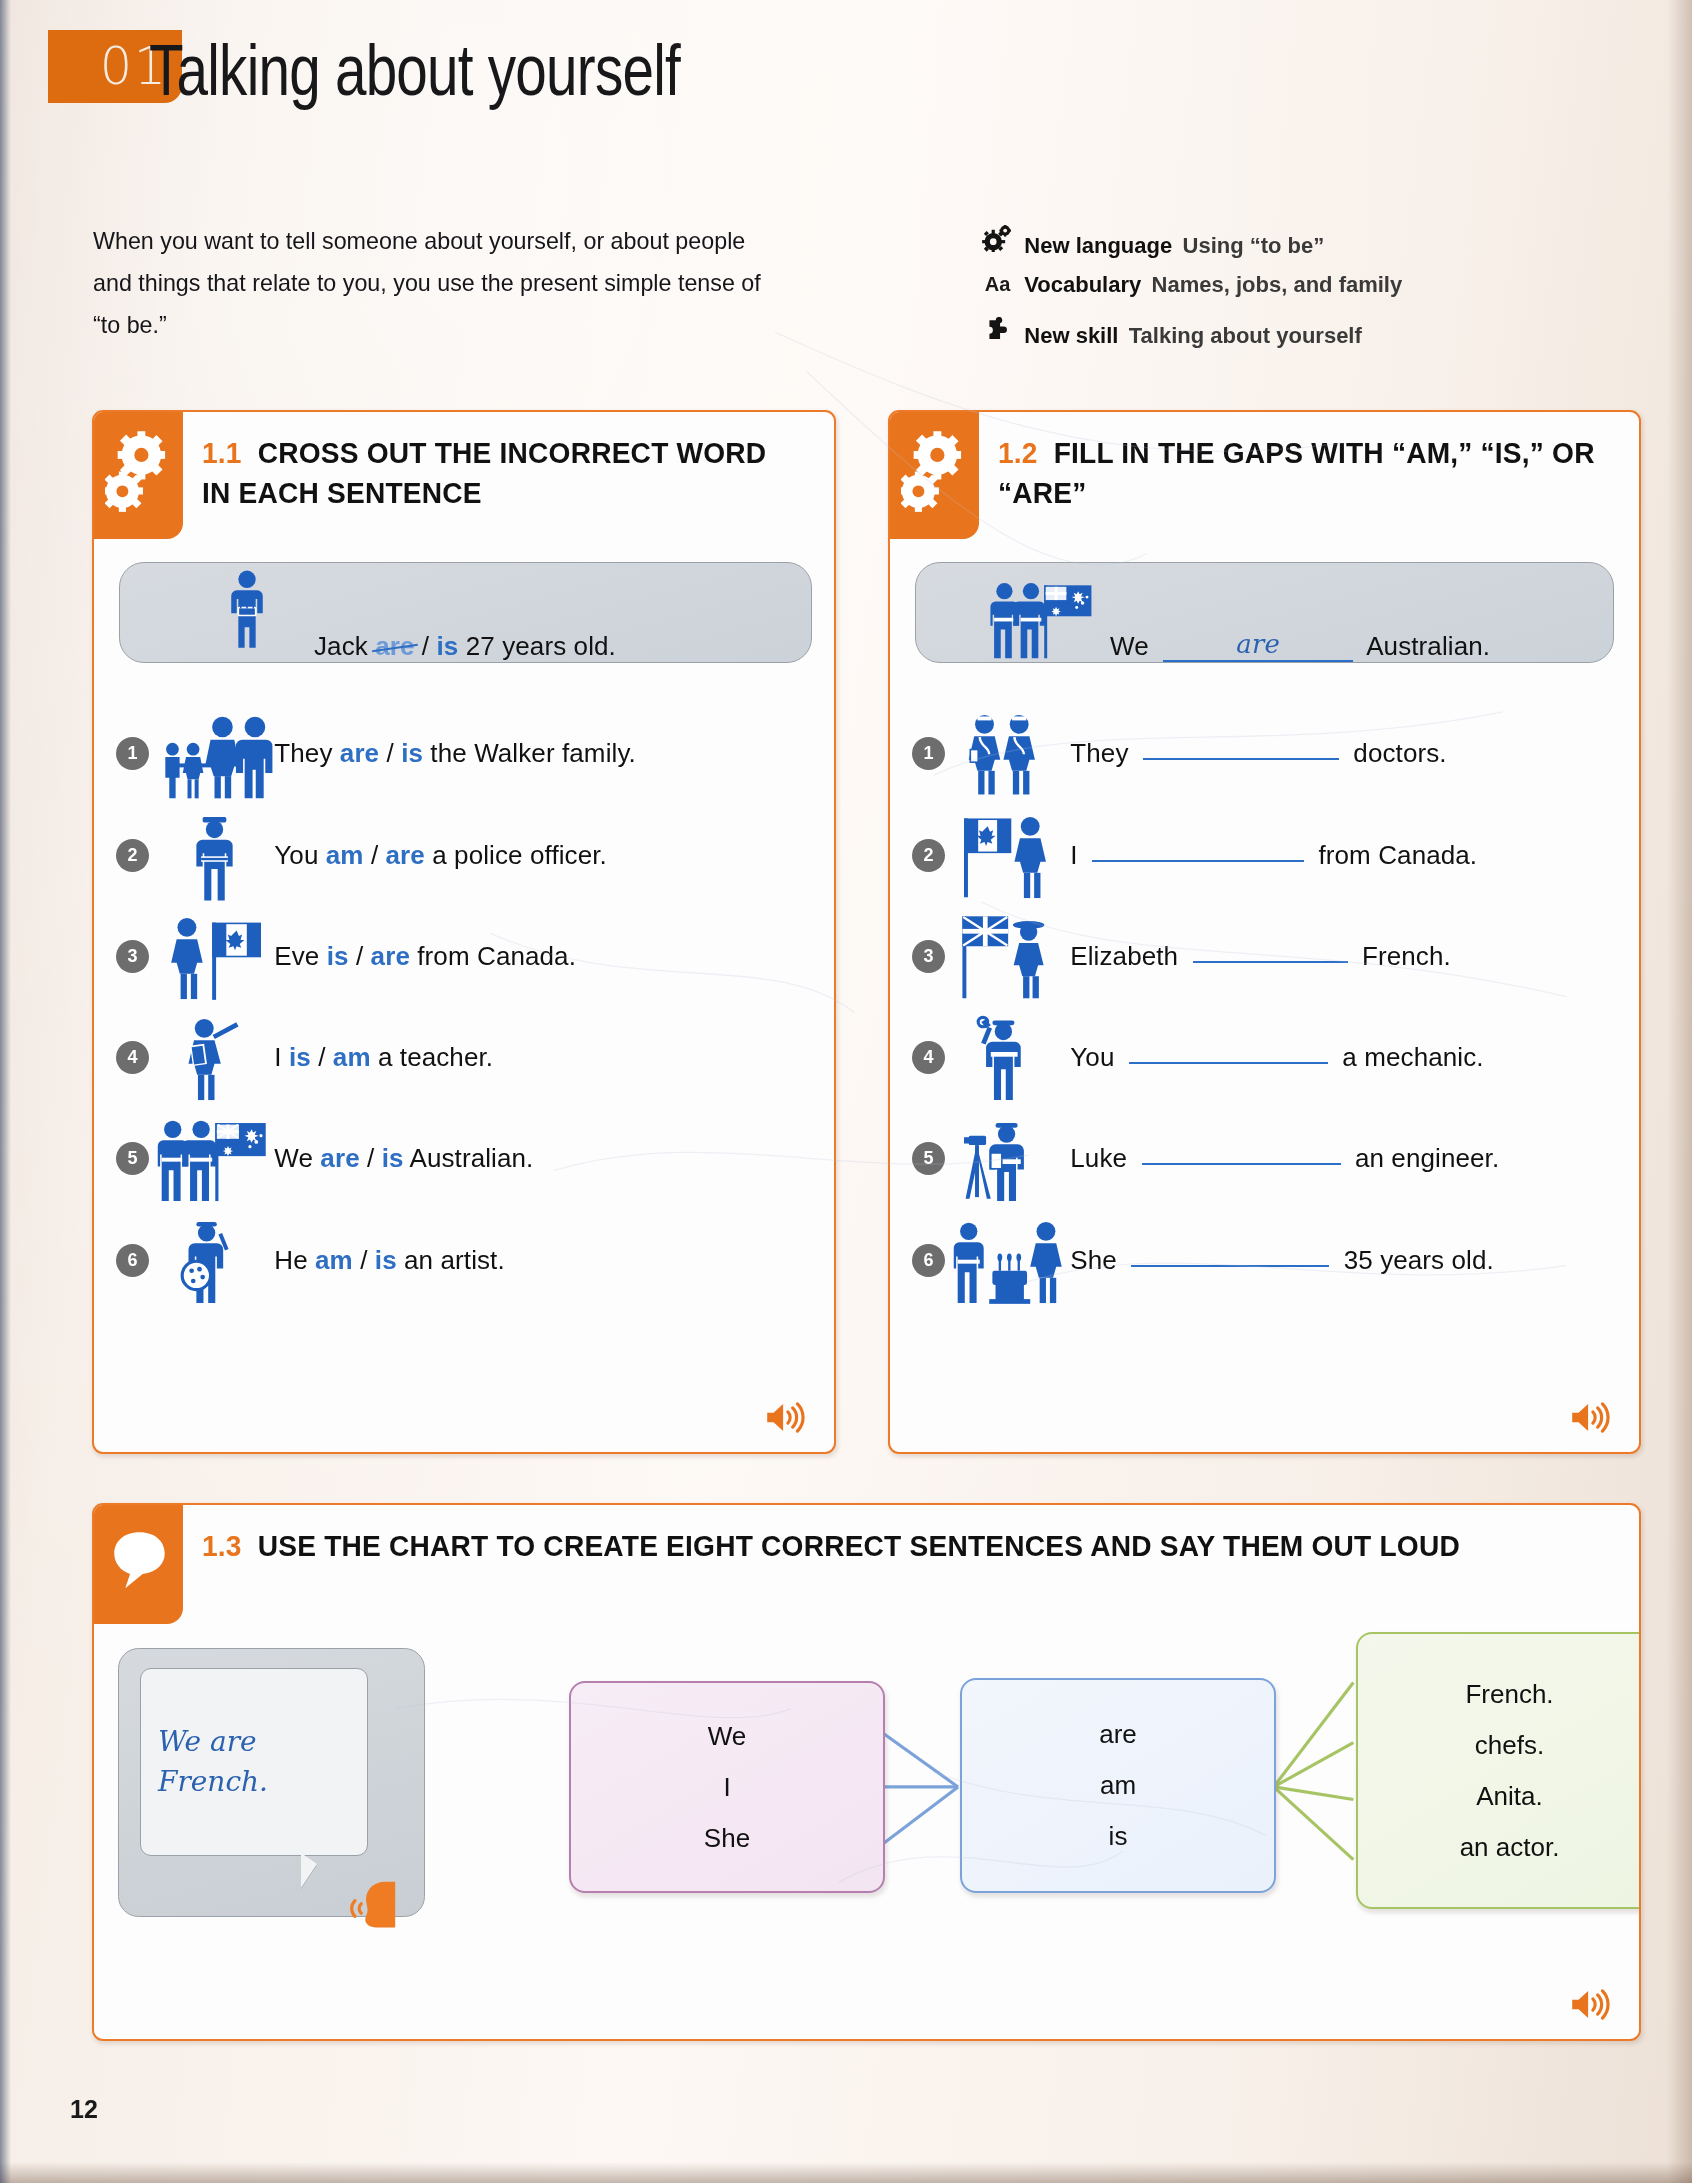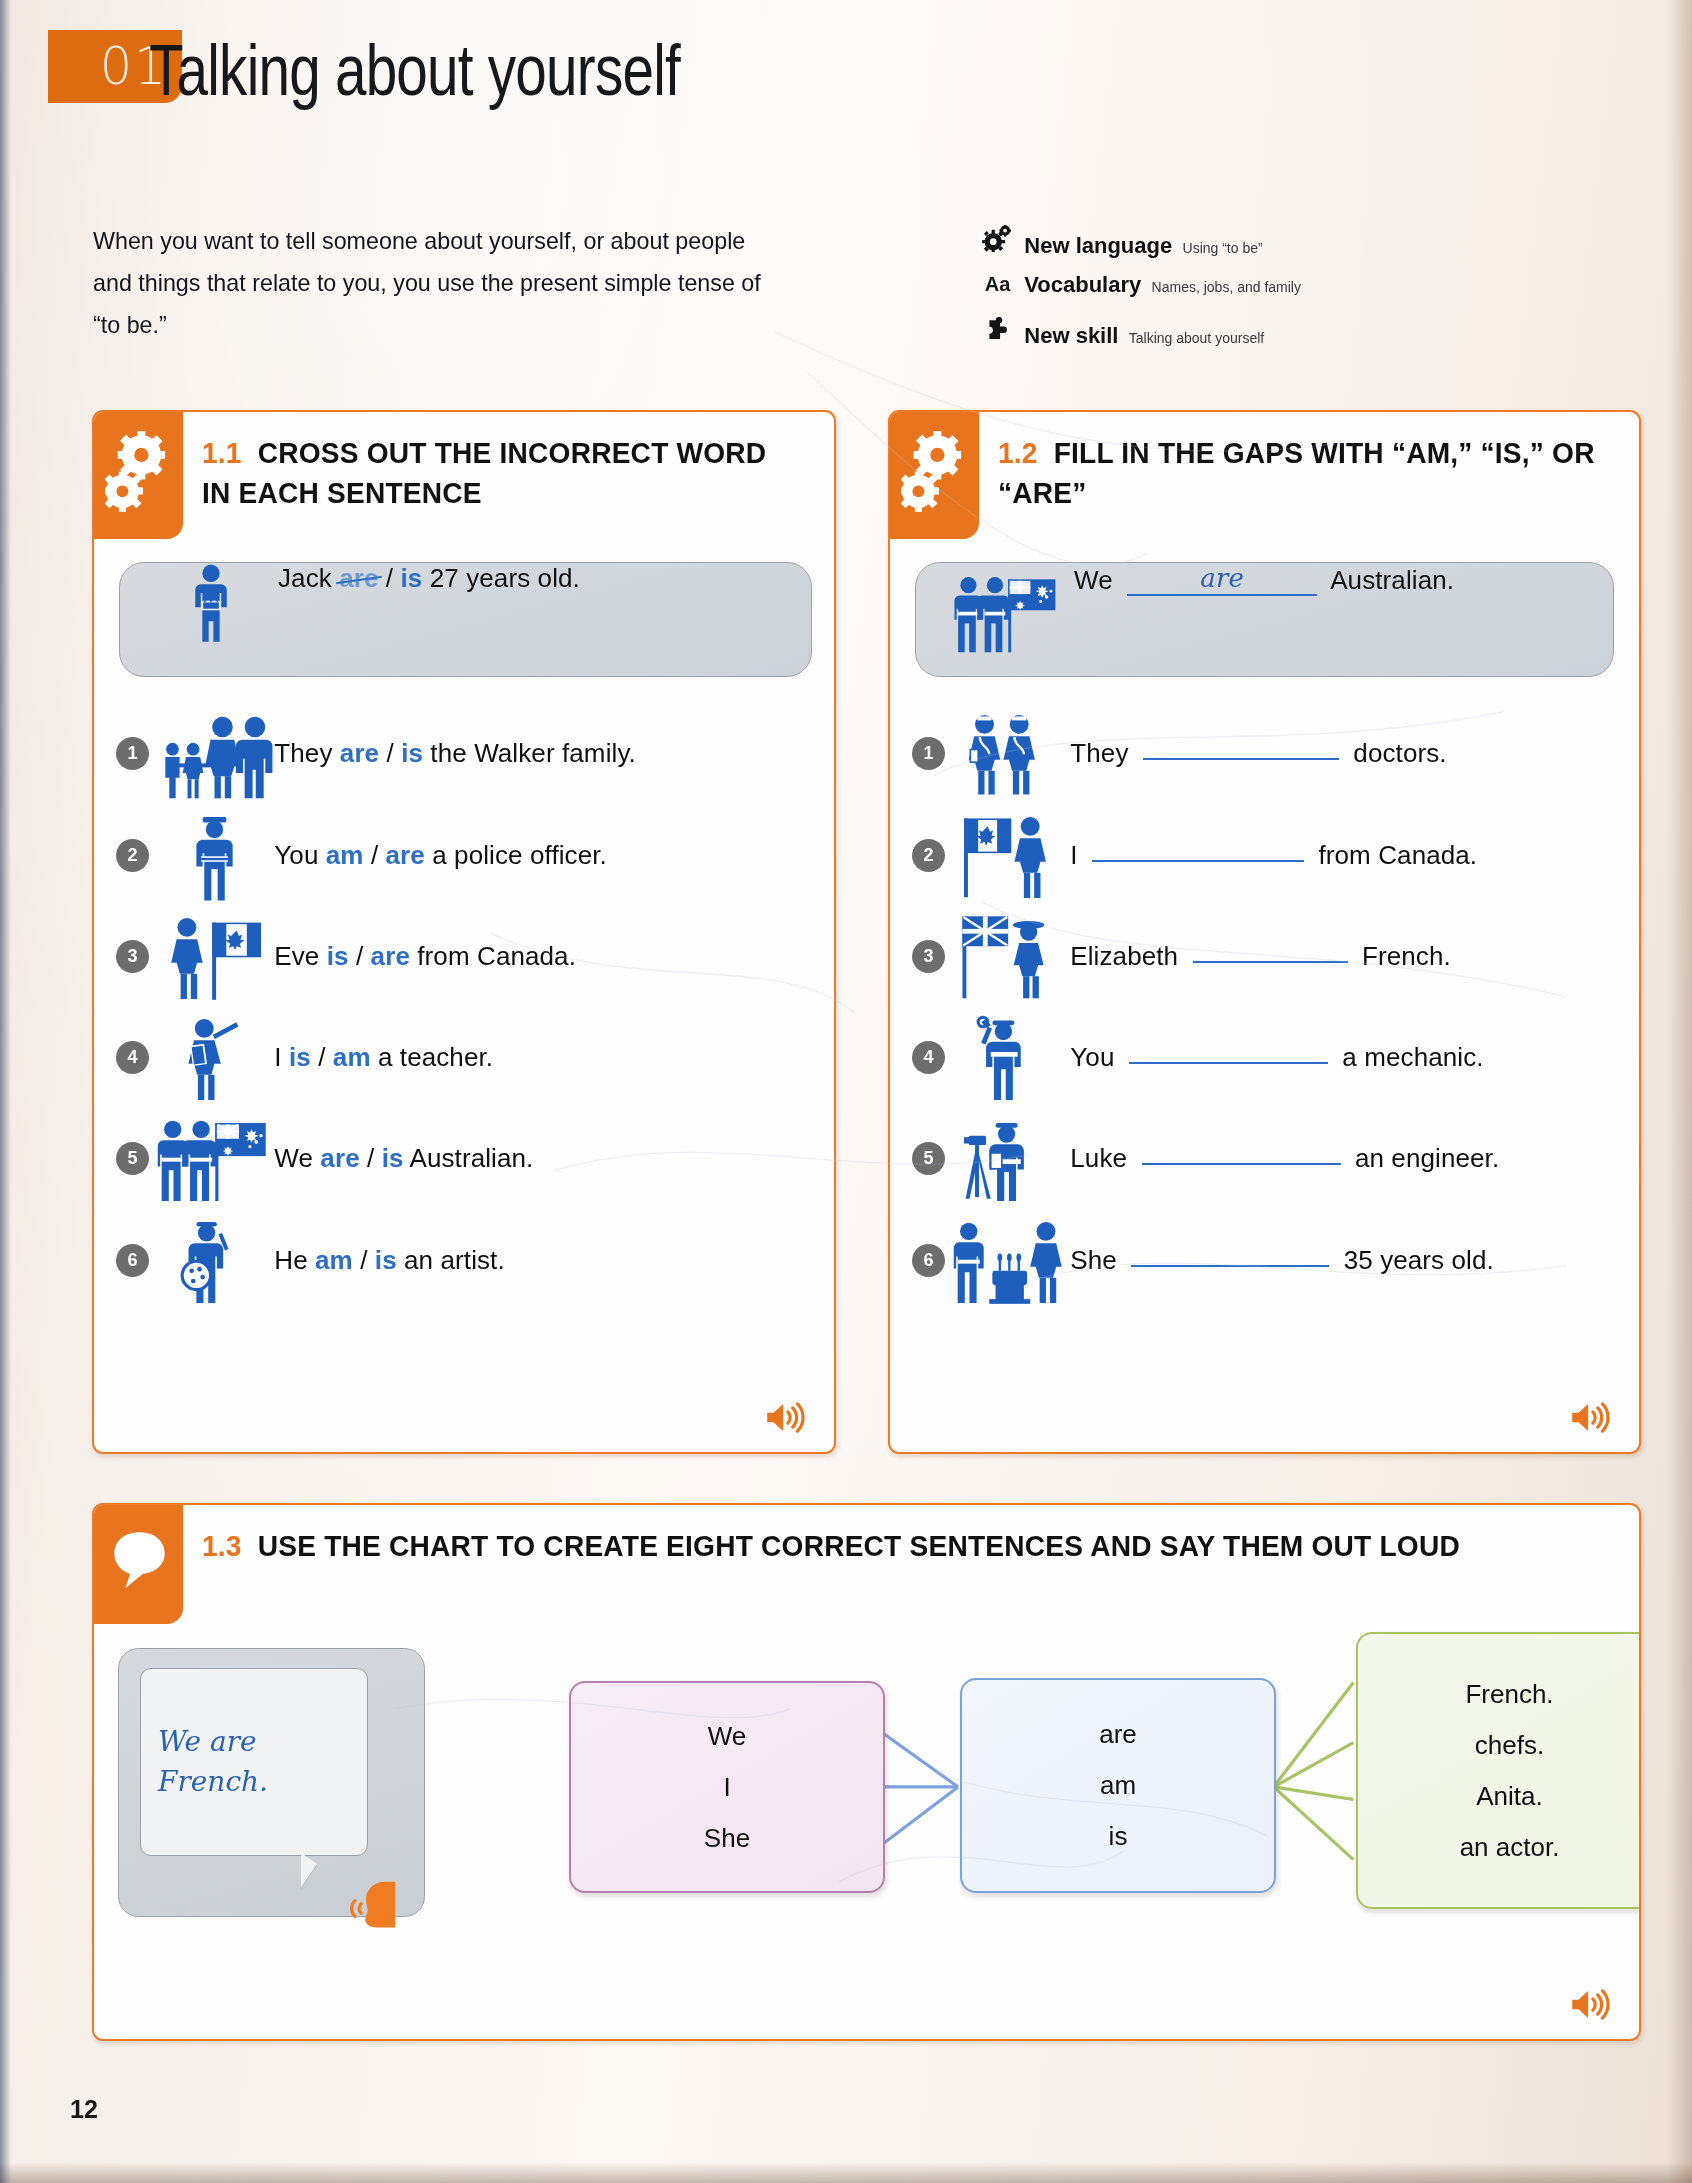--- a/index.html
+++ b/index.html
@@ -98,21 +98,21 @@
   }
   .legend-ico {
     width: 33px; text-align: center;
     font-size: 20px; font-weight: bold;
     color: #1a1a1a;
     flex: 0 0 33px;
     position: relative;
     top: -0.8px;
   }
   .legend-bold { font-size: 22px; font-weight: bold; color: #111; text-align: center; }
-  .legend-desc { font-size: 14px; font-weight: 400; color: #3a3a3a; }
+  .legend-desc { font-size: 22px; font-weight: 700; color: #3a3a3a; }
 
   
   .panel {
     position: absolute;
     background: #fdfdfd;
     border: 2.4px solid #ed7a28;
     border-radius: 11px;
     box-shadow: 1.6px 2.4px 4.7px rgba(120,90,70,0.18);
     overflow: hidden;
   }
@@ -144,26 +144,27 @@
     transform: scaleX(0.97);
     transform-origin: left top;
   }
   .ex-num { color: #e8741d; }
 
   
   .example-box {
     position: absolute;
     left: 25px;
     width: 693px;
-    height: 115px;
+    height: 101px;
     background: linear-gradient(165deg,#d7dbe0,#ccd2d9);
     border: 1.6px solid #9aa1a8;
     border-radius: 25px;
     display: flex;
-    align-items: flex-start;
+    align-items: flex-end;
+    padding-left: 36px;
   }
   #panel-11 .example-box { top: 150px; }
   #panel-12 .example-box { left: 25px; width: 699px; top: 150px; }
 
   .row {
     position: absolute;
     left: 22px;
     width: 704px;
     height: 95px;
     display: flex;

